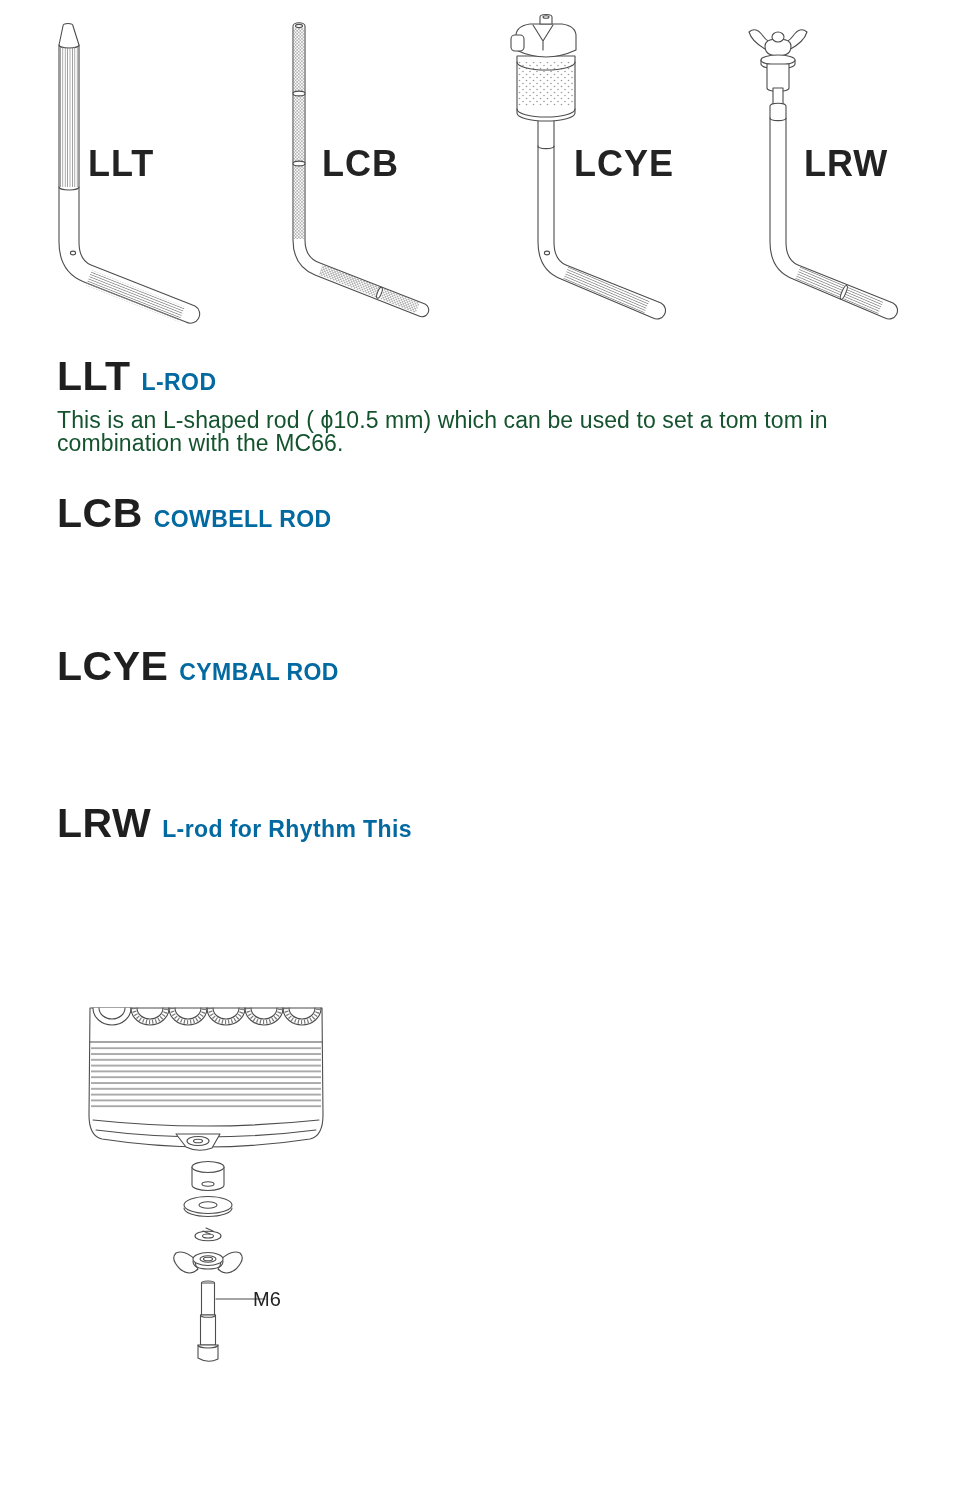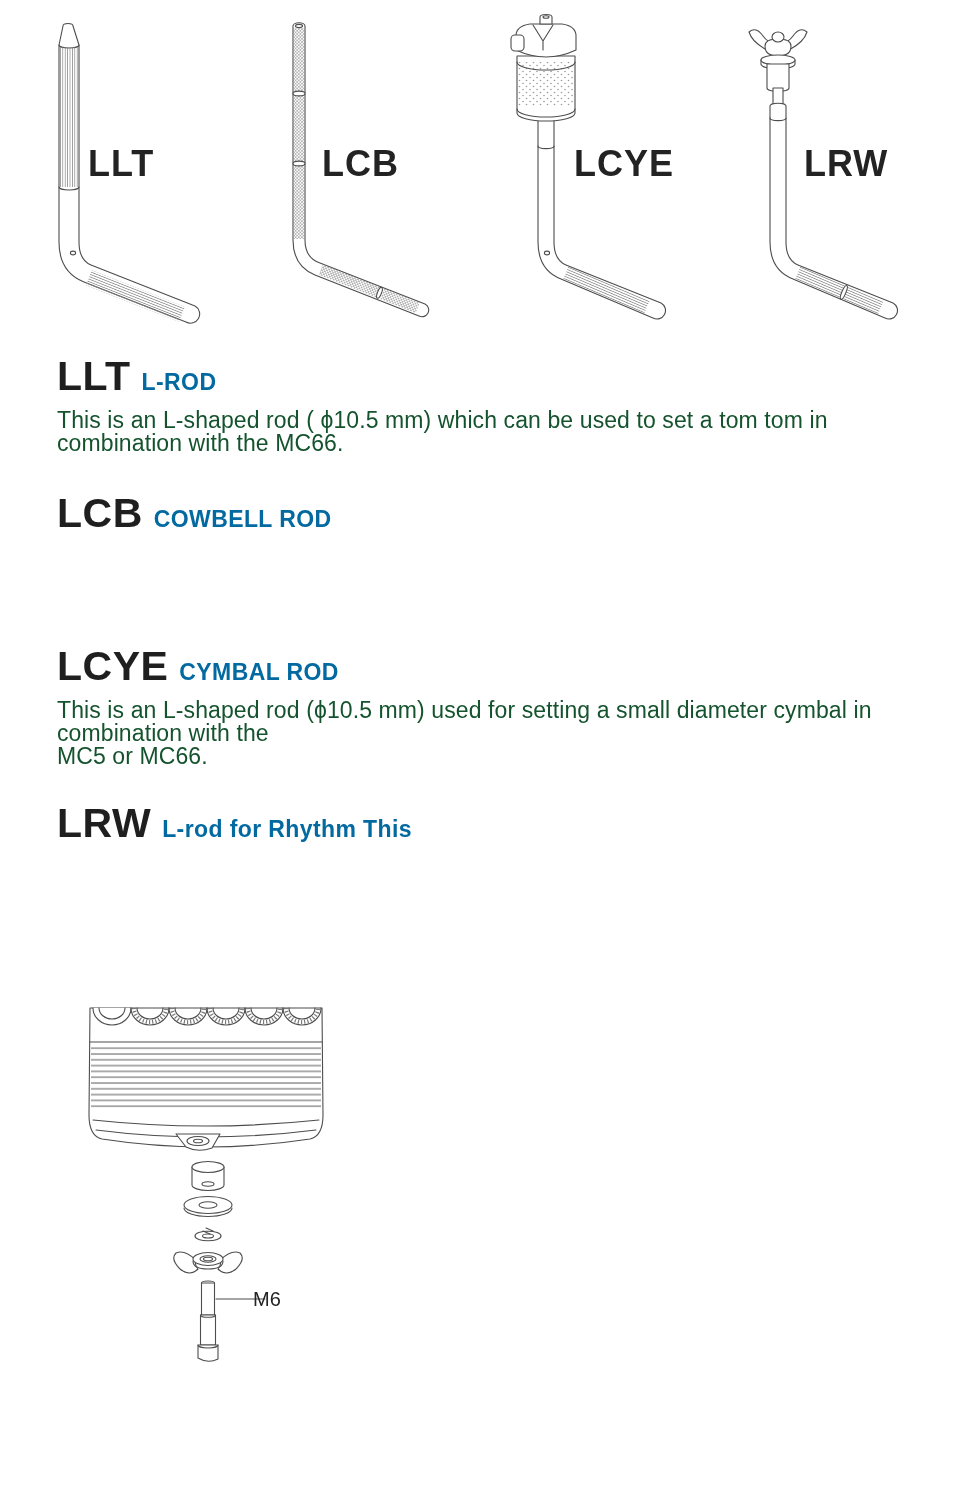--- a/index.html
+++ b/index.html
@@ -152,24 +152,20 @@
 
   <div class="sec-head" style="top:490px">
     <span class="sec-code">LCB</span>
     <span class="sec-sub">COWBELL ROD</span>
   </div>
 
   <div class="sec-head" style="top:643px">
     <span class="sec-code">LCYE</span>
     <span class="sec-sub">CYMBAL ROD</span>
   </div>
-  <div class="para-block" style="top:699px">
-    <div class="para">This is an L-shaped rod (ϕ10.5 mm) used for setting a small diameter cymbal in combination with the
-MC5 or MC66.</div>
-  </div>
 
   <div class="sec-head" style="top:800px">
     <span class="sec-code">LRW</span>
     <span class="sec-sub">L-rod for Rhythm This</span>
   </div>
   <div class="para-block" style="top:859px">
   </div>
 
   <svg class="abs" style="left:60px;top:995px" width="340" height="400" viewBox="0 0 340 400">
 

